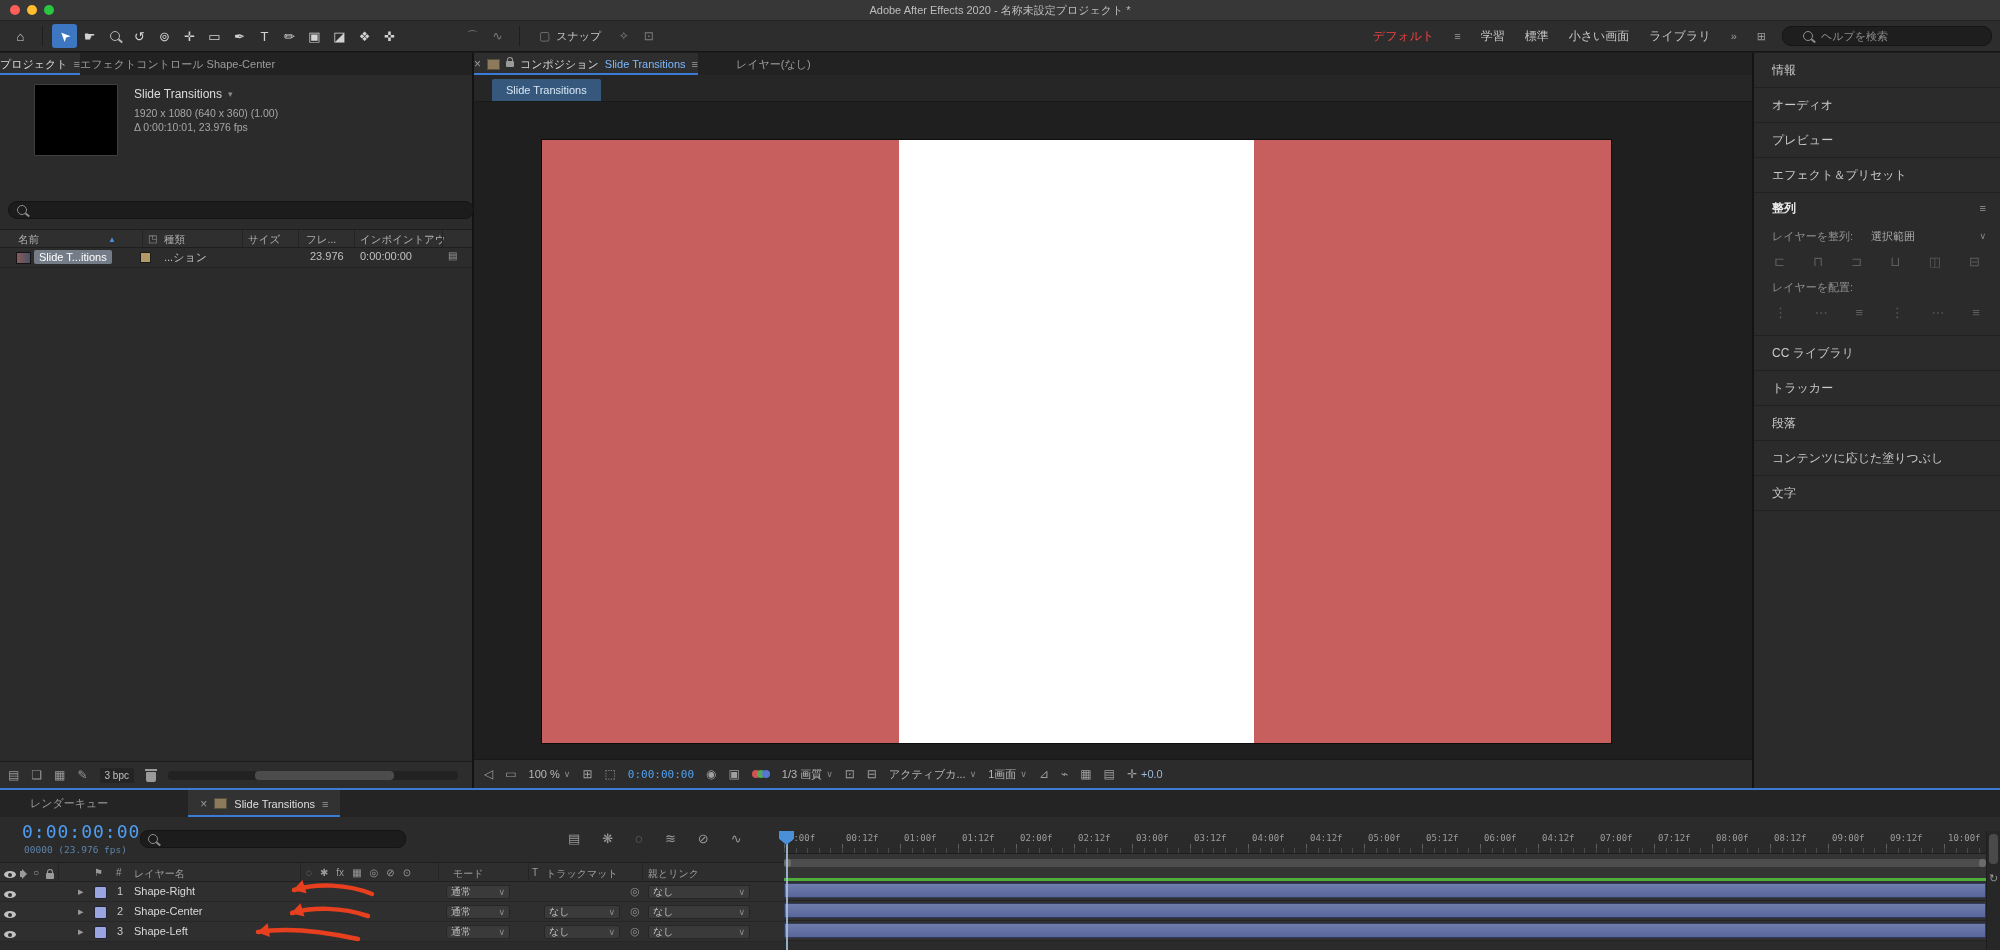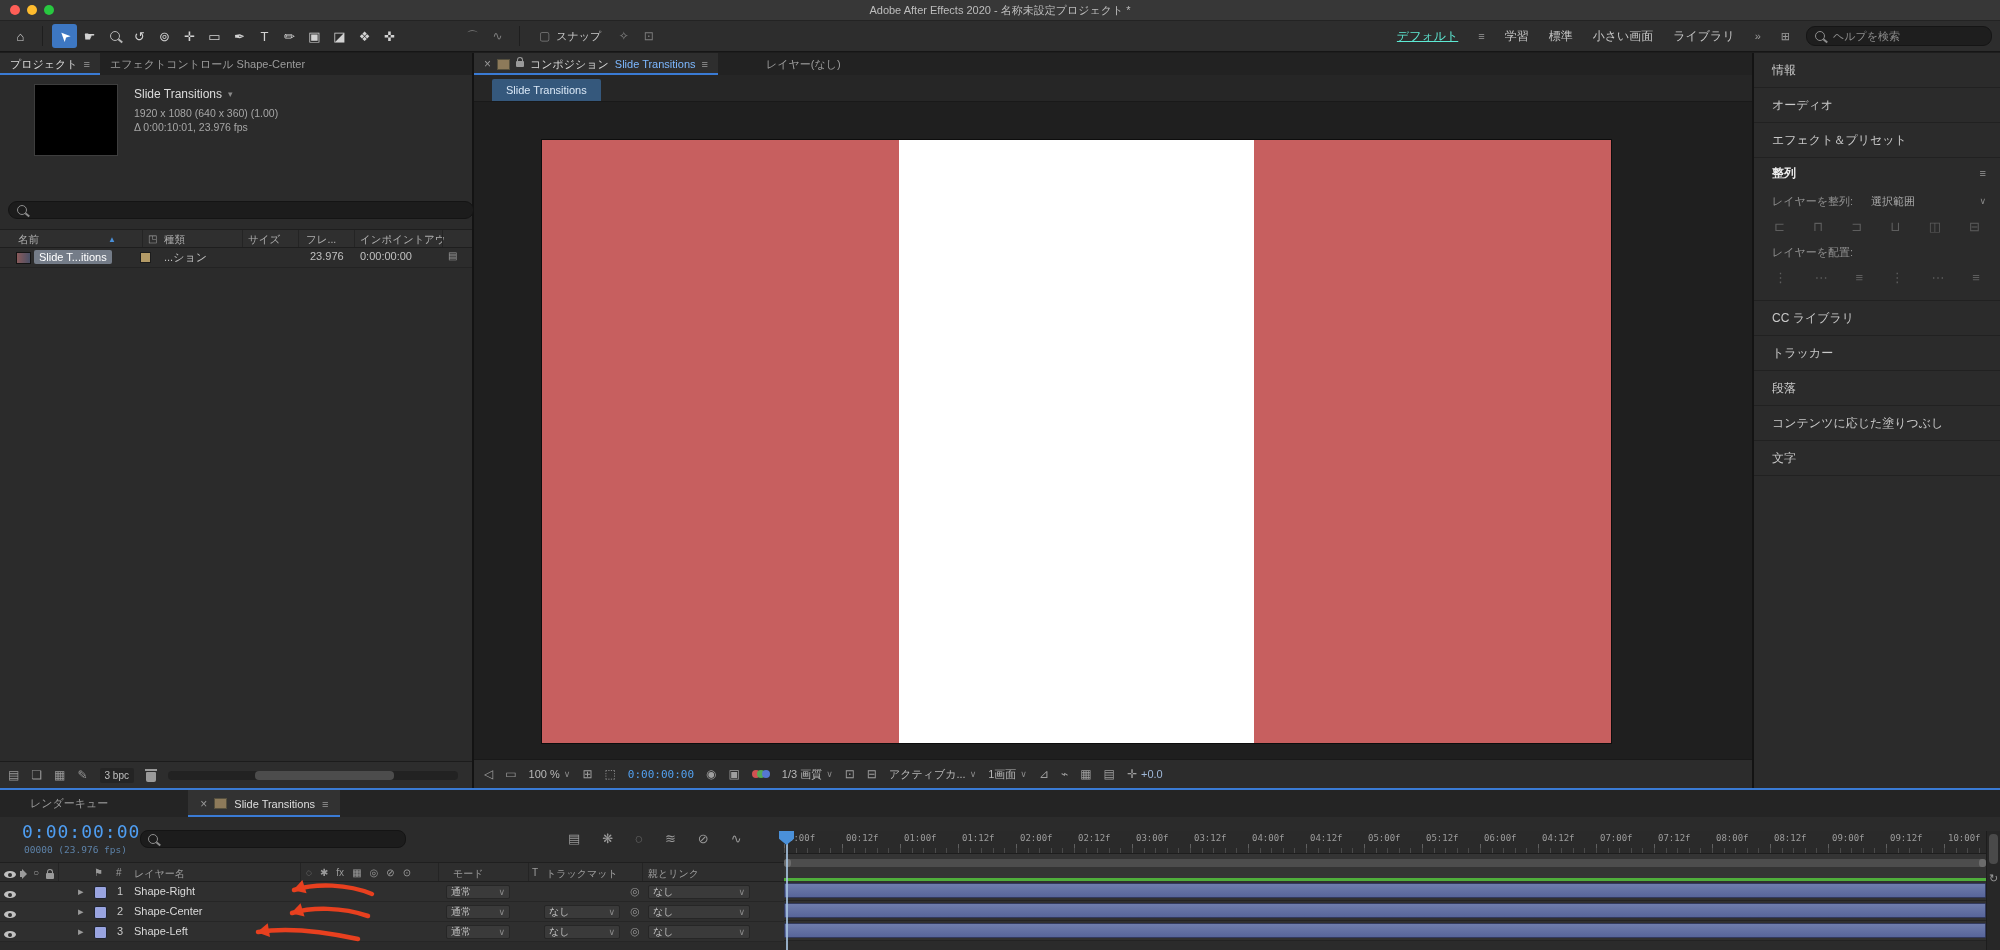--- a/index.html
+++ b/index.html
@@ -17,34 +17,34 @@
   .tool{width:25px;height:24px;display:flex;align-items:center;justify-content:center;color:#d2d2d2;font-size:13px;border-radius:3px;flex:0 0 auto;}
   .tool.active{background:#3d77c2;color:#fff;}
   .rot135{display:inline-block;transform:rotate(-135deg);}
   .sepv{width:1px;height:20px;background:#1e1e1e;margin:0 9px;flex:0 0 auto;}
   .dimic{color:#7e7e7e;font-size:12px;}
   .mag{position:relative;width:8px;height:8px;border:1.5px solid #b5b5b5;border-radius:50%;display:inline-block;flex:0 0 auto;}
   .mag::after{content:"";position:absolute;width:5px;height:1.5px;background:#b5b5b5;right:-4px;bottom:-1px;transform:rotate(40deg);}
   .mag.gray{border-color:#8d8d8d}.mag.gray::after{background:#8d8d8d}
   .snapbox{display:flex;align-items:center;gap:6px;margin:0 10px;color:#c9c9c9;font-size:11px;}
   .ws{display:flex;align-items:center;gap:20px;margin-left:auto;font-size:12px;color:#c7c7c7;}
-  .ws .on{color:#5eead4;text-decoration:underline;}
-  .help-search{display:flex;align-items:center;gap:6px;background:#1e1e1e;border:1px solid #151515;border-radius:9px;height:18px;padding:0 8px;margin-left:16px;}
+  .ws .on{color:#ef4444;}
+  .help-search{display:flex;align-items:center;gap:6px;background:#1e1e1e;border:1px solid #151515;border-radius:9px;height:18px;padding:0 20px;margin-left:16px;}
   .help-search input{background:transparent;border:none;outline:none;color:#bbb;font-size:11px;width:148px;font-family:"Liberation Sans",sans-serif;}
   .help-search input::placeholder{color:#8d8d8d;}
 
   
   .main{position:absolute;top:53px;left:0;right:0;height:735px;display:flex;background:#131313;}
   .panel{background:#2b2b2b;position:relative;}
   .left-panel{width:472px;flex:0 0 auto;margin-right:2px;}
   .center-panel{flex:1 1 auto;margin-right:2px;}
   .right-panel{width:246px;flex:0 0 auto;}
 
   .ptabs{height:22px;background:#222222;display:flex;align-items:stretch;font-size:11px;}
-  .ptab{display:flex;align-items:center;gap:6px;padding:0 10px;color:#9c9c9c;white-space:nowrap;}
+  .ptab{display:flex;align-items:center;gap:6px;padding:0 0;color:#9c9c9c;white-space:nowrap;}
   .ptab.active{background:#2e2e2e;color:#d8d8d8;box-shadow:inset 0 -2px 0 #3a7bd5;}
   .menu-ic{color:#9a9a9a;font-size:11px;}
   .close-ic{color:#9a9a9a;font-size:12px;}
 
   
   .pinfo{position:absolute;left:0;top:22px;width:100%;height:124px;}
   .pthumb{position:absolute;left:34px;top:9px;width:82px;height:70px;background:#000;border:1px solid #3e3e3e;}
   .pi-name{position:absolute;left:134px;top:12px;font-size:12px;color:#dcdcdc;display:flex;gap:6px;align-items:center;}
   .pi-d1{position:absolute;left:134px;top:32px;font-size:10.5px;color:#a6a6a6;}
   .pi-d2{position:absolute;left:134px;top:46px;font-size:10.5px;color:#a6a6a6;}
@@ -373,20 +373,23 @@
     </div>
 
     <div class="panel right-panel">
       <div class="rp-item">
           <span>情報</span>
         </div>
       <div class="rp-item">
           <span>オーディオ</span>
         </div>
       <div class="rp-item">
+          <span>プレビュー</span>
+        </div>
+      <div class="rp-item">
           <span>エフェクト＆プリセット</span>
         </div>
 
       <div class="rp-align-h">
         <span>整列</span>
         <span class="menu-ic">≡</span>
       </div>
       <div class="rp-sub">
         <span>レイヤーを整列:</span>
         <span class="val">選択範囲</span>

